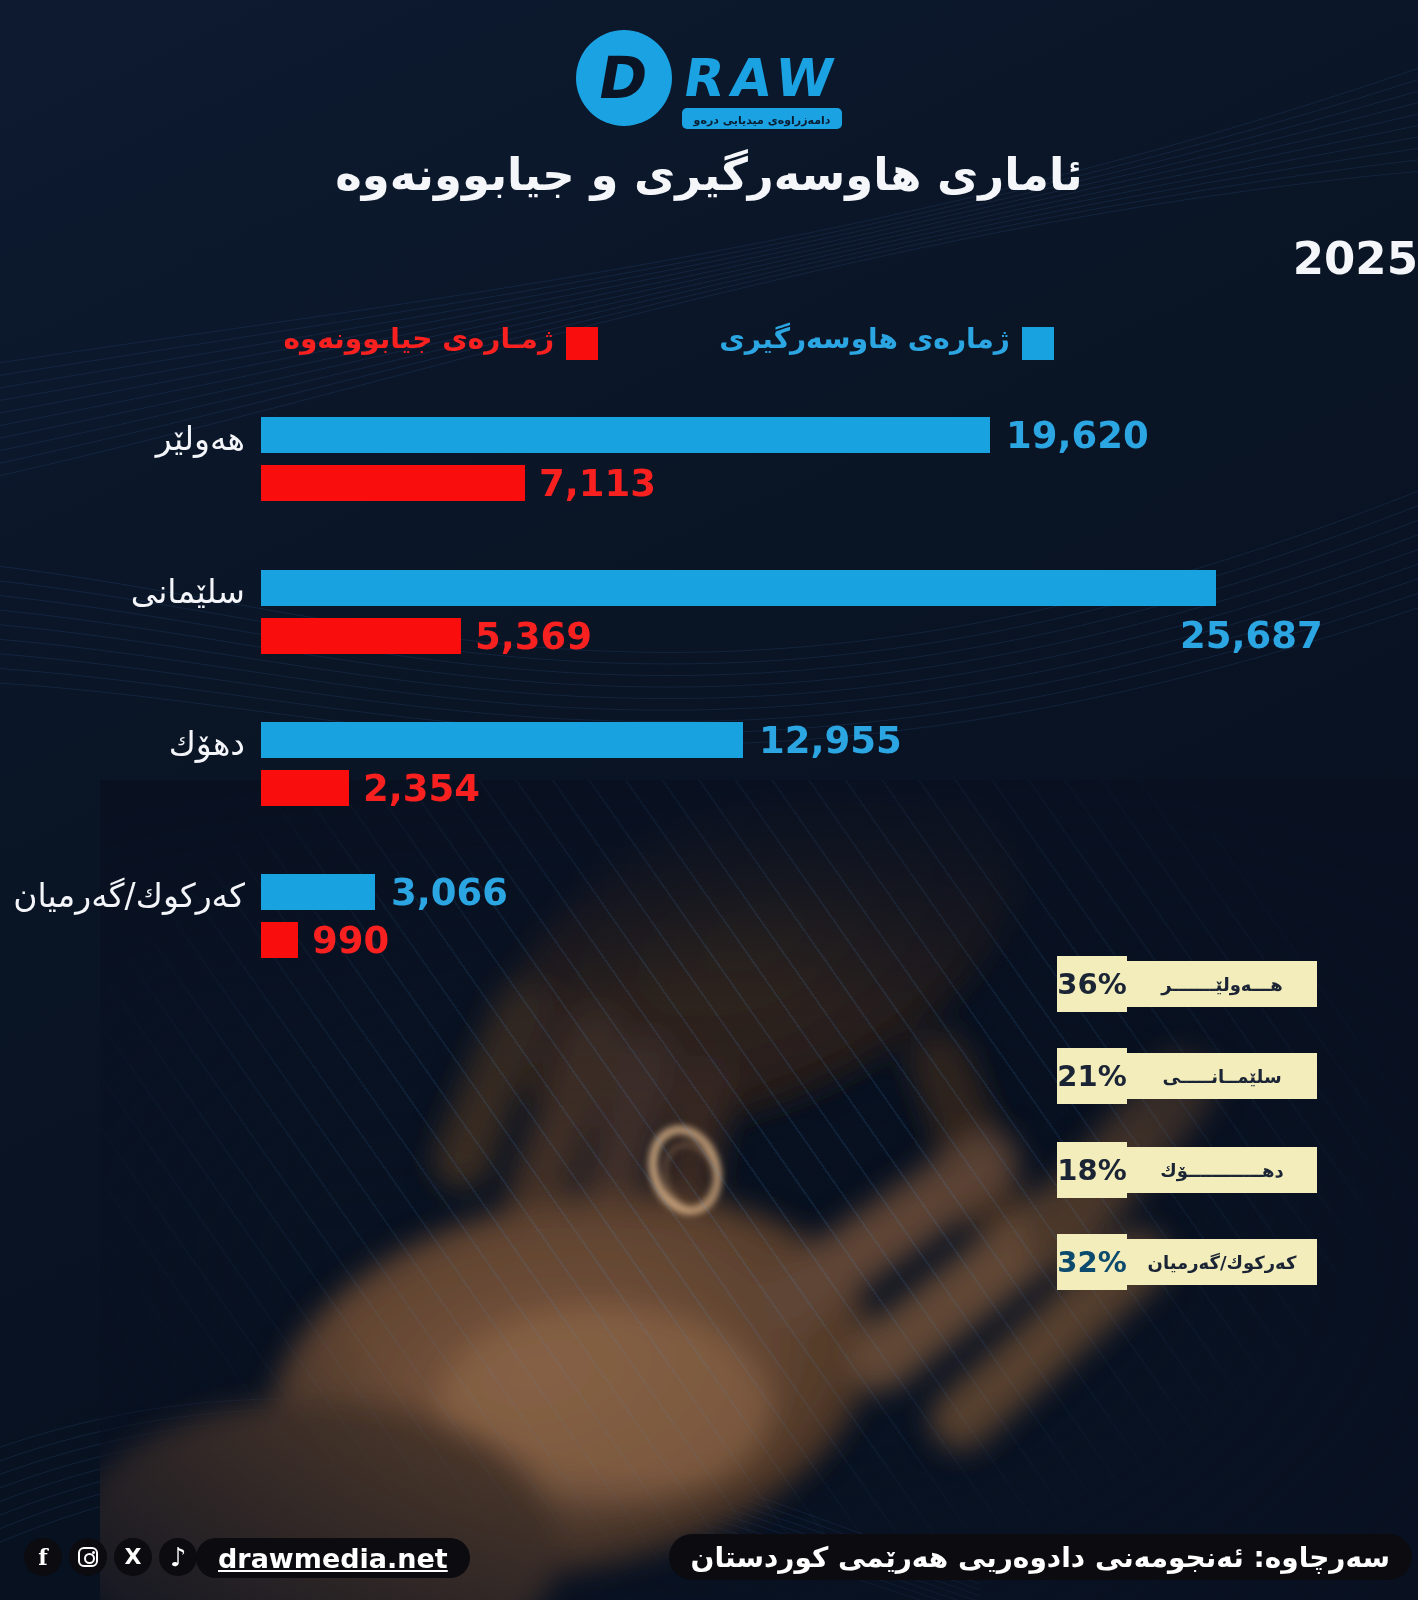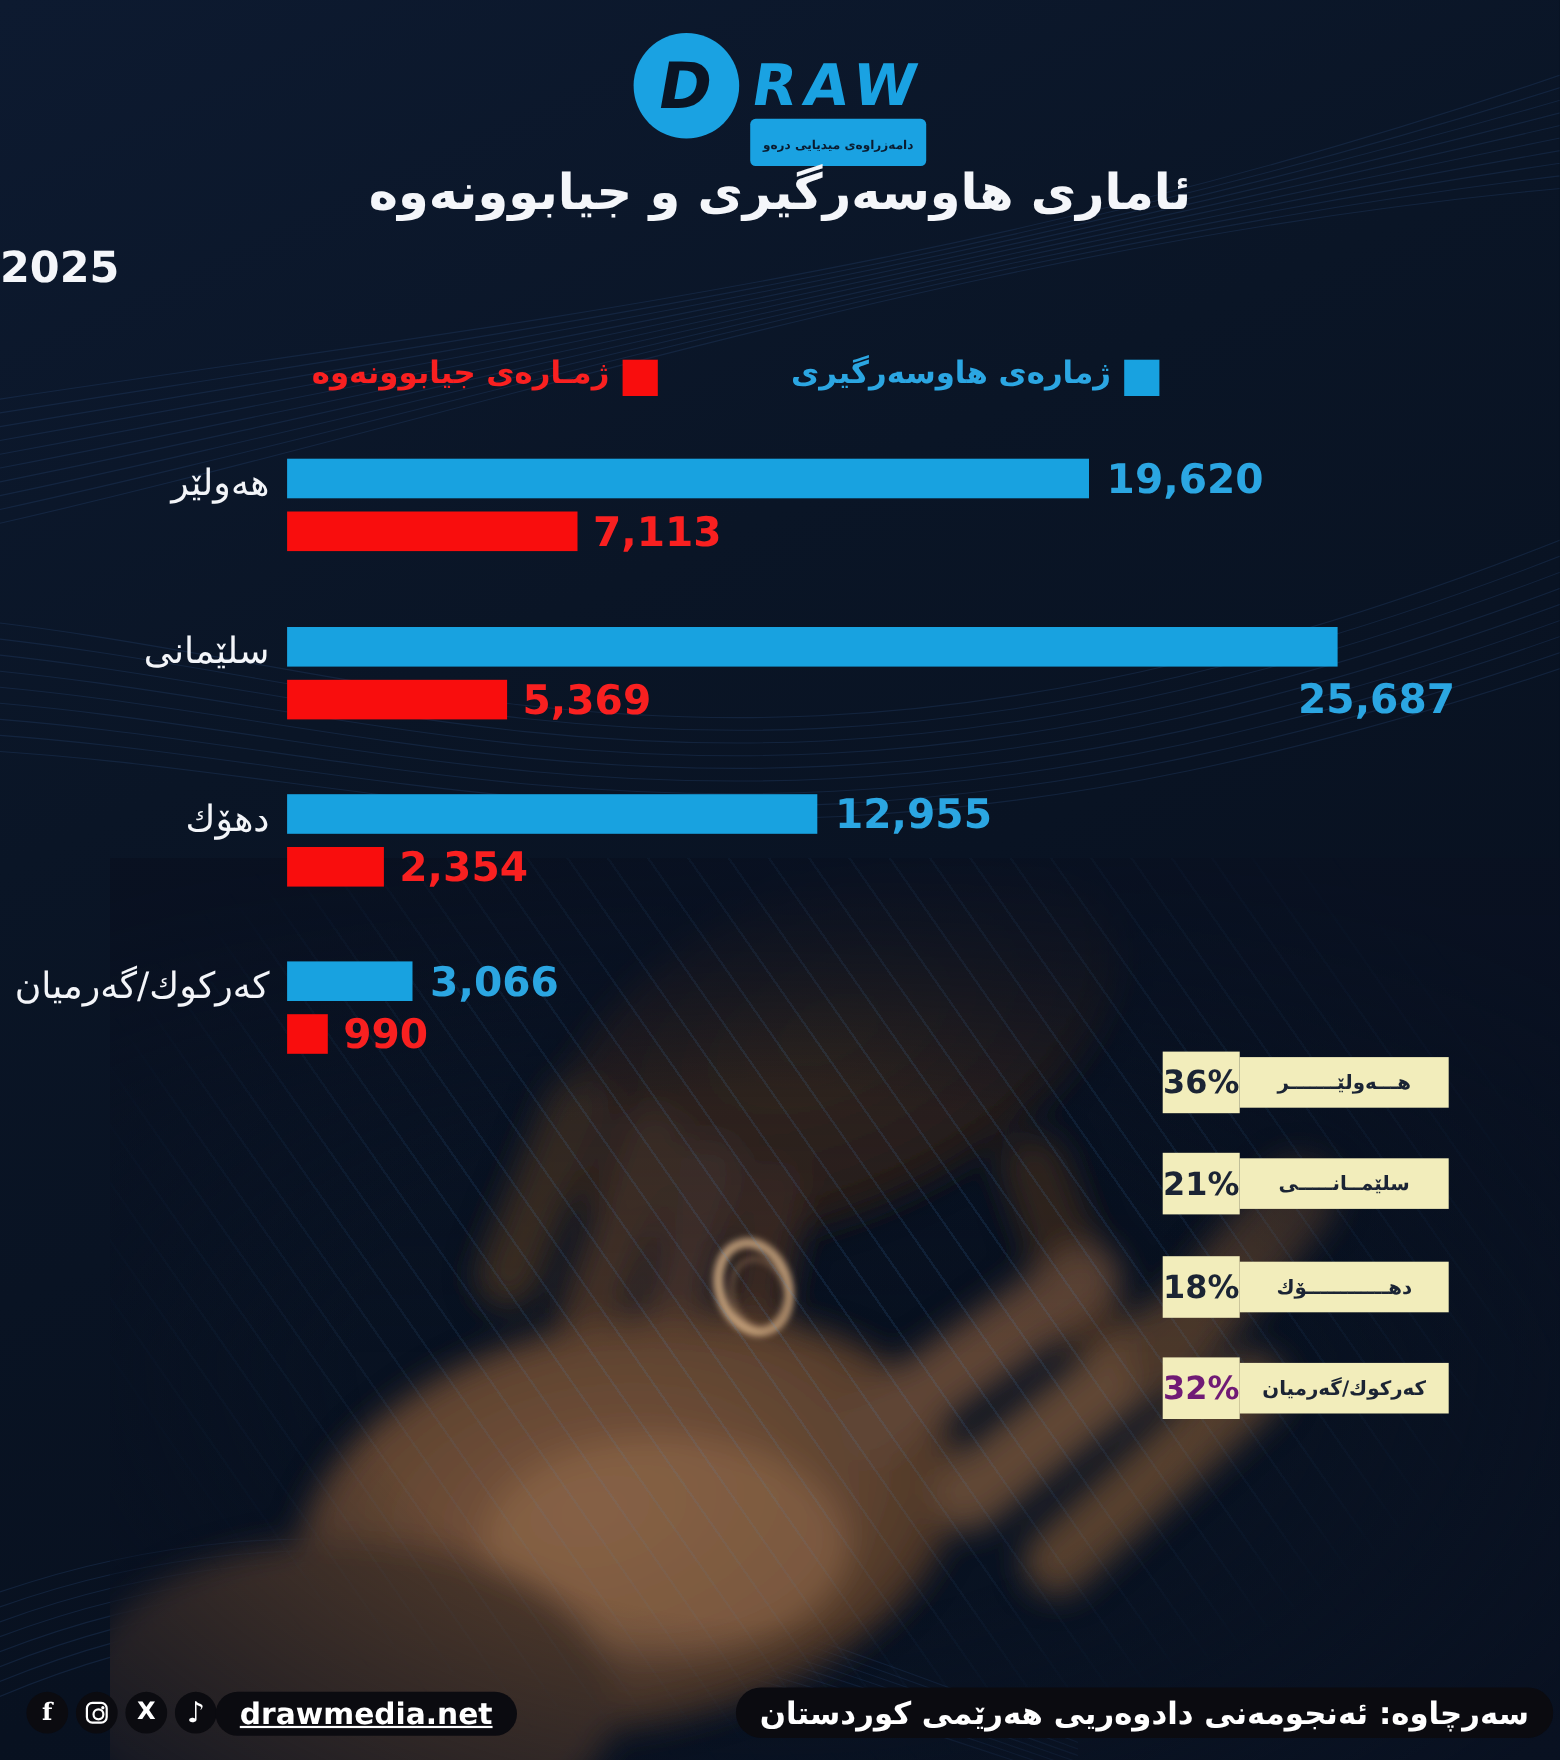--- a/index.html
+++ b/index.html
@@ -25,26 +25,26 @@
       radial-gradient(ellipse at 46% 55%, rgba(9,17,33,0) 38%, rgba(9,17,33,0.88) 88%),
       linear-gradient(180deg, rgba(9,17,33,0.95) 0%, rgba(9,17,33,0.25) 28%, rgba(9,17,33,0) 55%);
   }
 
   
   .logo{ position:absolute; top:30px; left:0; right:0; display:flex; justify-content:center; align-items:flex-start; gap:10px; z-index:4; }
   .logo-circle{ width:96px; height:96px; border-radius:50%; background:#1aa2e2; display:flex; align-items:center; justify-content:center; }
   .logo-d{ color:#0a1424; font-size:58px; font-weight:bold; transform:skewX(-10deg); line-height:1; }
   .logo-right{ display:flex; flex-direction:column; align-items:center; margin-top:22px; }
   .logo-raw{ color:#1aa2e2; font-size:52px; font-weight:bold; letter-spacing:7px; transform:skewX(-9deg); line-height:1; }
-  .logo-tagbar{ margin-top:4px; background:#1aa2e2; border-radius:5px; padding:12px 12px; }
+  .logo-tagbar{ margin-top:4px; background:#1aa2e2; border-radius:5px; padding:1px 12px; }
   .logo-tagline{ color:#0a1c30; font-size:11px; font-weight:bold; }
 
   
   .title{ position:absolute; top:148px; left:0; right:0; text-align:center; color:#f4f6fa; font-size:45px; font-weight:bold; z-index:4; }
-  .subtitle{ position:absolute; top:221px; left:0; right:0; text-align:left; color:#f4f6fa; font-size:39px; font-weight:bold; z-index:4; }
+  .subtitle{ position:absolute; top:232px; left:0; right:0; text-align:right; color:#f4f6fa; font-size:45px; font-weight:bold; z-index:4; }
 
   
   .legend-swatch{ position:absolute; width:32px; height:33px; z-index:4; }
   .legend-label{ position:absolute; font-size:28px; font-weight:bold; z-index:4; white-space:nowrap; }
 
   
   #chart{ position:absolute; inset:0; z-index:4; }
   .cat-label{ position:absolute; color:#f3f5f9; font-size:33px; font-weight:normal; text-align:right; white-space:nowrap; }
   .bar{ position:absolute; left:261px; height:36px; }
   .bar-value{ position:absolute; font-size:37px; font-weight:bold; white-space:nowrap; }
@@ -194,21 +194,21 @@
       <div class="bar-value" style="left:312px; top:919px; color:#f92020;">990</div>
     </div>
 
   <div id="pct">
   <div class="pct-valbox" style="left:1057px; top:956px; background:#f2edbb; color:#1b2434;">36%</div>
       <div class="pct-namebar" dir="rtl" style="left:1127px; top:961px; background:#f2edbb; color:#1b2434;">هـــەولێـــــــر</div>
       <div class="pct-valbox" style="left:1057px; top:1048px; background:#f2edbb; color:#1b2434;">21%</div>
       <div class="pct-namebar" dir="rtl" style="left:1127px; top:1053px; background:#f2edbb; color:#1b2434;">سلێمــانـــــى</div>
       <div class="pct-valbox" style="left:1057px; top:1142px; background:#f2edbb; color:#1b2434;">18%</div>
       <div class="pct-namebar" dir="rtl" style="left:1127px; top:1147px; background:#f2edbb; color:#1b2434;">دهــــــــــــۆك</div>
-      <div class="pct-valbox" style="left:1057px; top:1234px; background:#f2edbb; color:#701a75;">32%</div>
+      <div class="pct-valbox" style="left:1057px; top:1234px; background:#f2edbb; color:#0c4a6e;">32%</div>
       <div class="pct-namebar" dir="rtl" style="left:1127px; top:1239px; background:#f2edbb; color:#1b2434;">كەركوك/گەرميان</div>
     </div>
 
   <div class="soc" style="left:24px;">
       <span class="soc-glyph" style="font-family:'DejaVu Serif',serif;">f</span>
     </div>
   <div class="soc" style="left:69px;">
       <span class="ig-box"></span>
     </div>
   <div class="soc" style="left:114px;">

